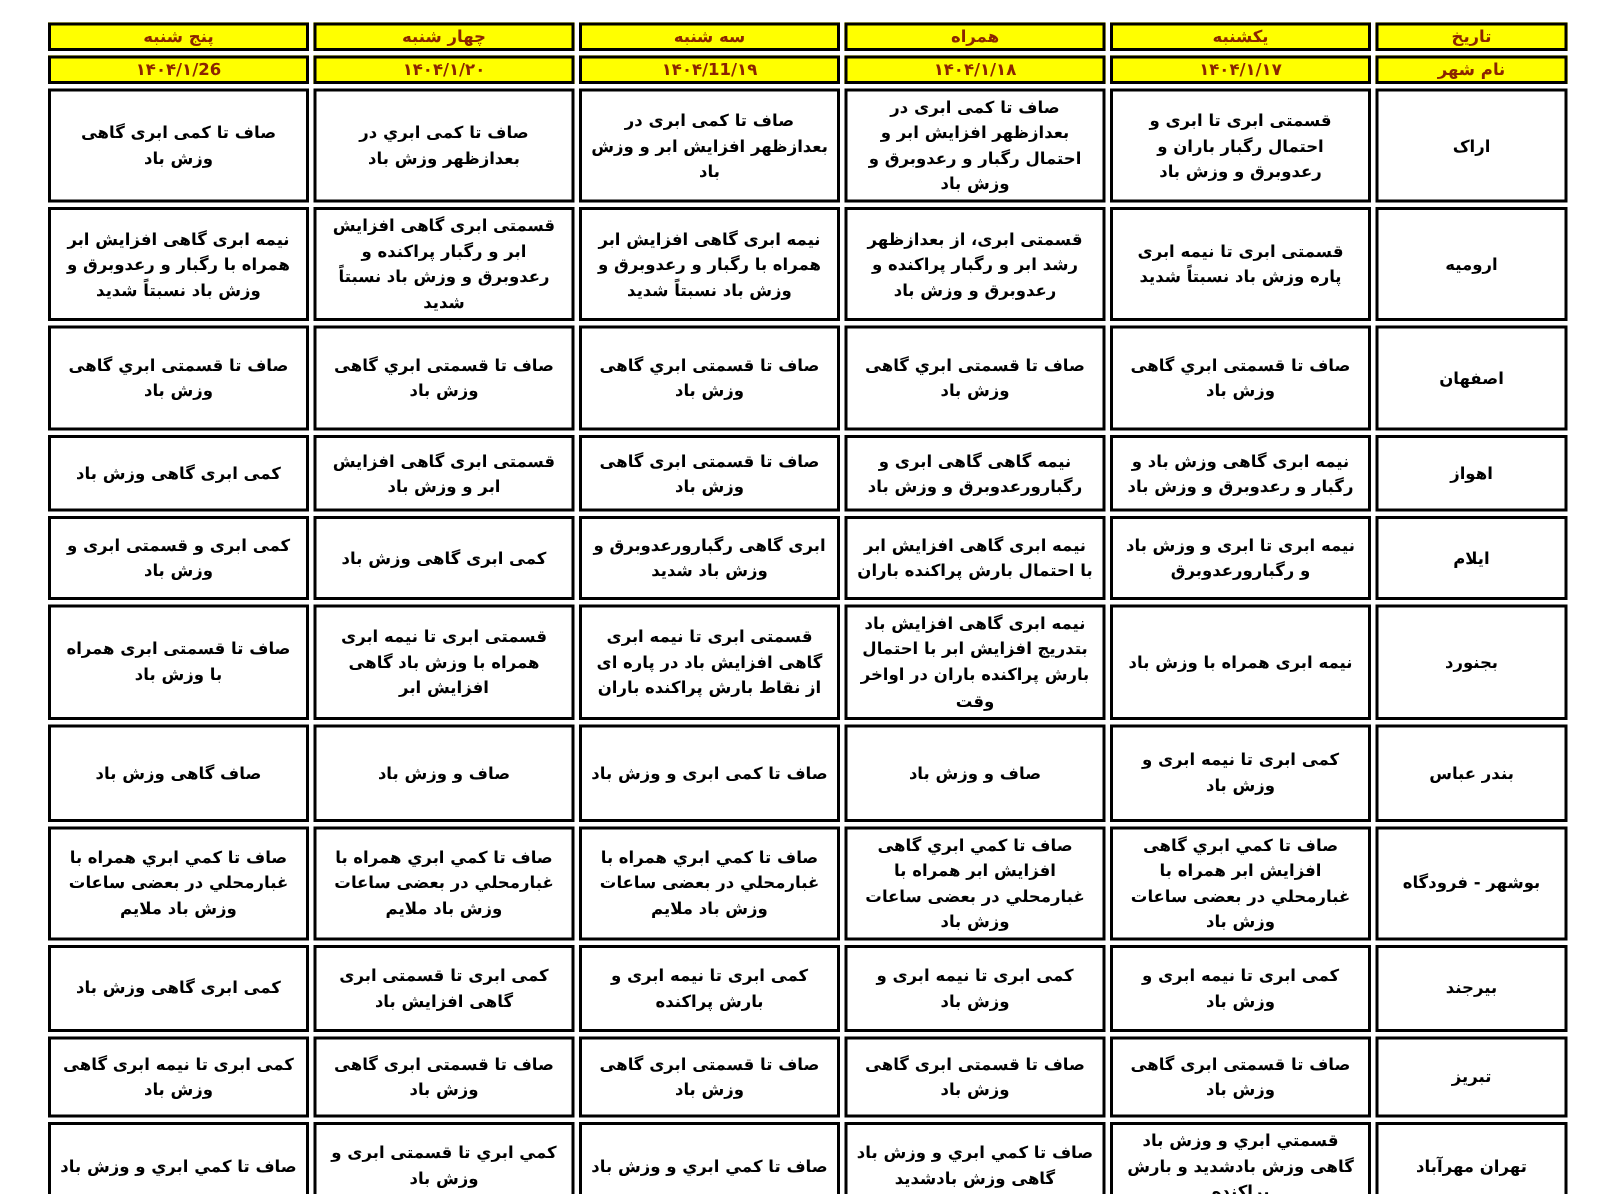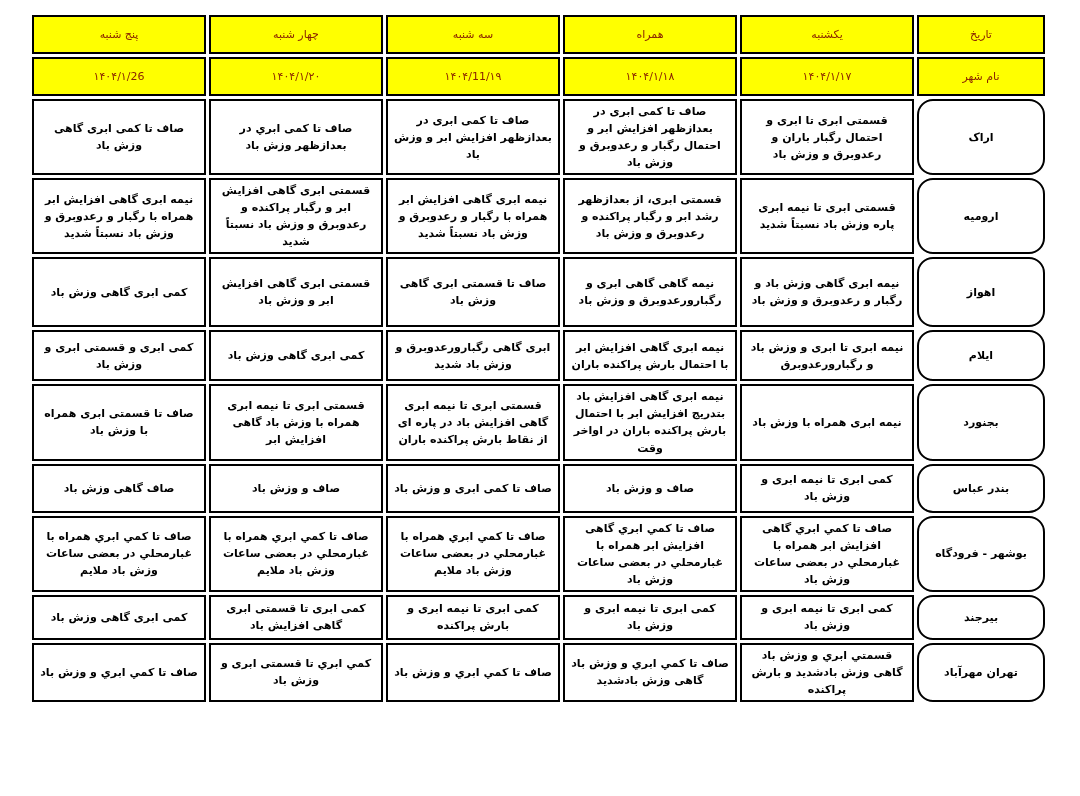--- a/index.html
+++ b/index.html
@@ -29,34 +29,33 @@
     vertical-align: middle;
     text-align: center;
     box-sizing: border-box;
     padding: 2px 5px;
     overflow: hidden;
   }
   table.forecast th {
     background: #ffff00;
     color: #8b2500;
     font-size: 11px;
-    font-weight: normal;
+    font-weight: bold;
     height: 18px;
-    padding: 11px 4px;
+    padding: 1px 4px;
   }
   table.forecast td {
     background: #ffffff;
     color: #000000;
     font-size: 11px;
     font-weight: bold;
     line-height: 1.55;
   }
   td.city-cell {
     font-size: 12px;
-    border-radius: 16px;
   }
   col.city-col  { width: 128px; }
   col.day-col   { width: 174px; }
   tbody tr:nth-child(1)  td { height: 58px; }
   tbody tr:nth-child(2)  td { height: 49px; }
   tbody tr:nth-child(3)  td { height: 70px; }
   tbody tr:nth-child(4)  td { height: 51px; }
   tbody tr:nth-child(5)  td { height: 56px; }
   tbody tr:nth-child(6)  td { height: 49px; }
   tbody tr:nth-child(7)  td { height: 65px; }
@@ -108,20 +107,28 @@
         </tr>
         <tr>
           <td class="city-cell">ارومیه</td>
           <td>قسمتی ابری تا نیمه ابری پاره وزش باد نسبتاً شدید</td>
           <td>قسمتی ابری، از بعدازظهر رشد ابر و رگبار پراکنده و رعدوبرق و وزش باد</td>
           <td>نیمه ابری گاهی افزایش ابر همراه با رگبار و رعدوبرق و وزش باد نسبتاً شدید</td>
           <td>قسمتی ابری گاهی افزایش ابر و رگبار پراکنده و رعدوبرق و وزش باد نسبتاً شدید</td>
           <td>نیمه ابری گاهی افزایش ابر همراه با رگبار و رعدوبرق و وزش باد نسبتاً شدید</td>
         </tr>
         <tr>
+          <td class="city-cell">اصفهان</td>
+          <td>صاف تا قسمتی ابري گاهی وزش باد</td>
+          <td>صاف تا قسمتی ابري گاهی وزش باد</td>
+          <td>صاف تا قسمتی ابري گاهی وزش باد</td>
+          <td>صاف تا قسمتی ابري گاهی وزش باد</td>
+          <td>صاف تا قسمتی ابري گاهی وزش باد</td>
+        </tr>
+        <tr>
           <td class="city-cell">اهواز</td>
           <td>نیمه ابری گاهی وزش باد و رگبار و رعدوبرق و وزش باد</td>
           <td>نیمه گاهی گاهی ابری و رگبارورعدوبرق و وزش باد</td>
           <td>صاف تا قسمتی ابری گاهی وزش باد</td>
           <td>قسمتی ابری گاهی افزایش ابر و وزش باد</td>
           <td>کمی ابری گاهی وزش باد</td>
         </tr>
         <tr>
           <td class="city-cell">ایلام</td>
           <td>نیمه ابری تا ابری و وزش باد و رگبارورعدوبرق</td>
@@ -156,20 +163,28 @@
         </tr>
         <tr>
           <td class="city-cell">بیرجند</td>
           <td>کمی ابری تا نیمه ابری  و وزش باد</td>
           <td>کمی ابری تا نیمه ابری و وزش باد</td>
           <td>کمی ابری تا نیمه ابری و بارش پراکنده</td>
           <td>کمی ابری تا قسمتی ابری گاهی افزایش باد</td>
           <td>کمی ابری گاهی وزش باد</td>
         </tr>
         <tr>
+          <td class="city-cell">تبریز</td>
+          <td>صاف تا قسمتی ابری گاهی وزش باد</td>
+          <td>صاف تا قسمتی ابری گاهی وزش باد</td>
+          <td>صاف تا قسمتی ابری گاهی وزش باد</td>
+          <td>صاف تا قسمتی ابری گاهی وزش باد</td>
+          <td>کمی ابری تا نیمه ابری گاهی وزش باد</td>
+        </tr>
+        <tr>
           <td class="city-cell">تهران مهرآباد</td>
           <td>قسمتي ابري و وزش باد گاهی وزش بادشدید و بارش پراکنده</td>
           <td>صاف تا کمي ابري و وزش باد گاهی وزش بادشدید</td>
           <td>صاف تا کمي ابري و وزش باد</td>
           <td>کمي ابري تا قسمتی ابری و وزش باد</td>
           <td>صاف تا کمي ابري و وزش باد</td>
         </tr>
       </tbody>
   </table>
 </div>

